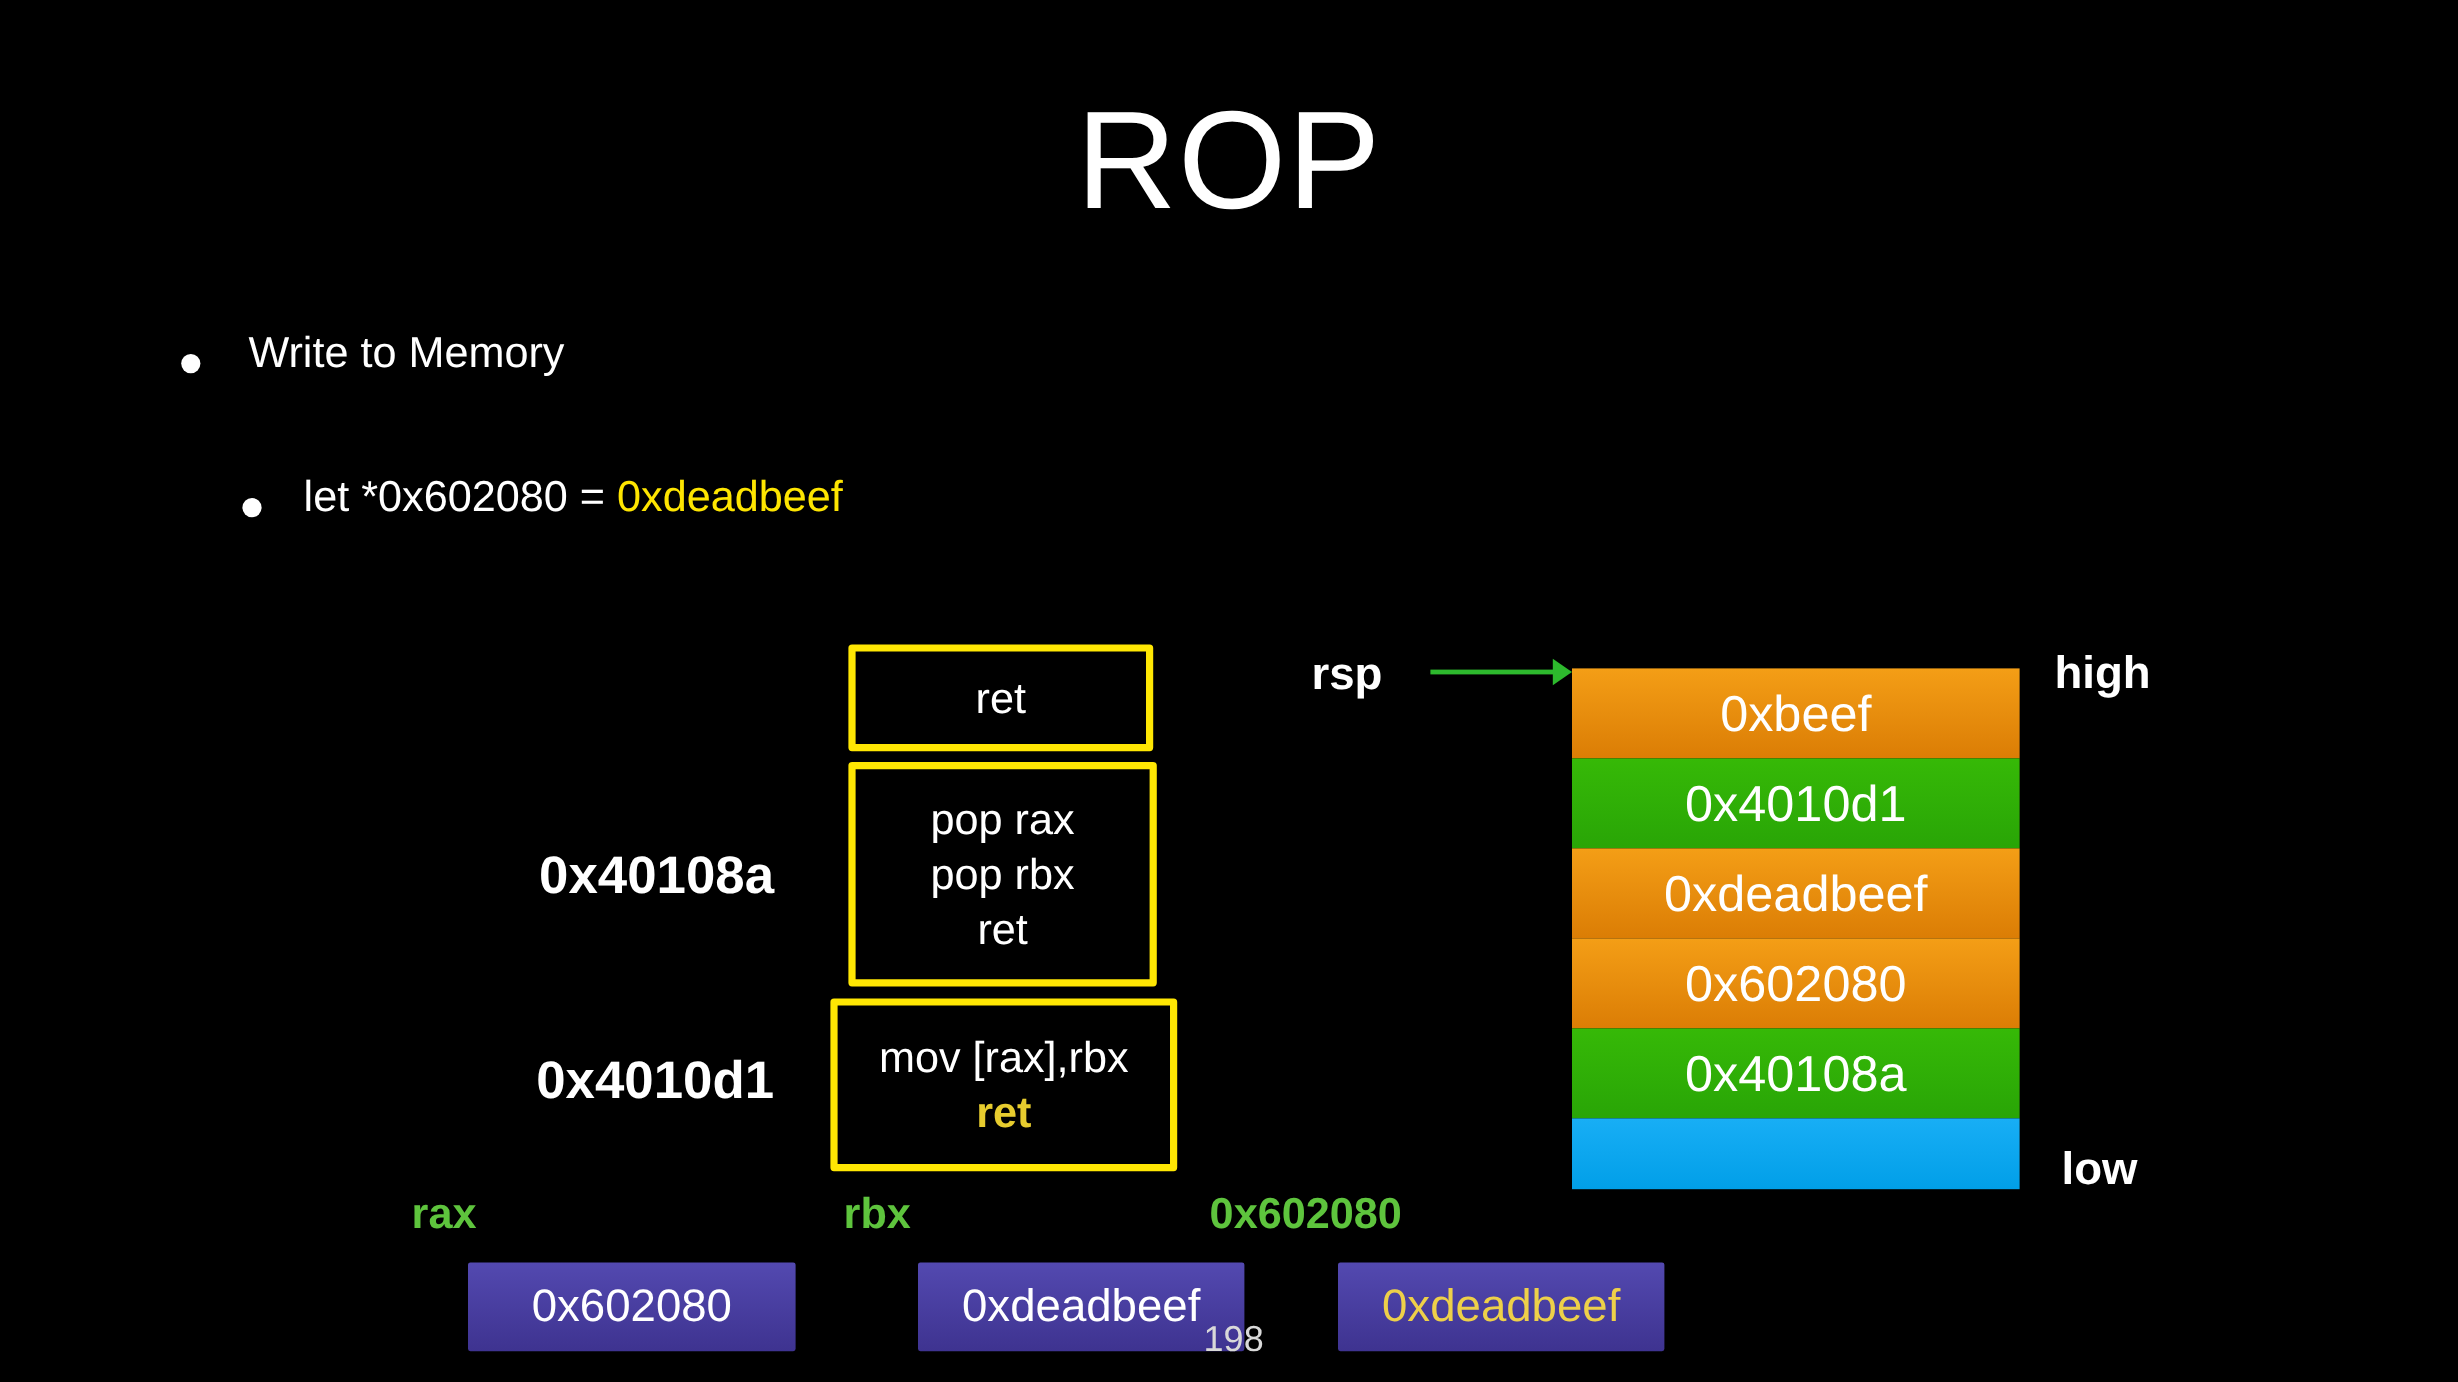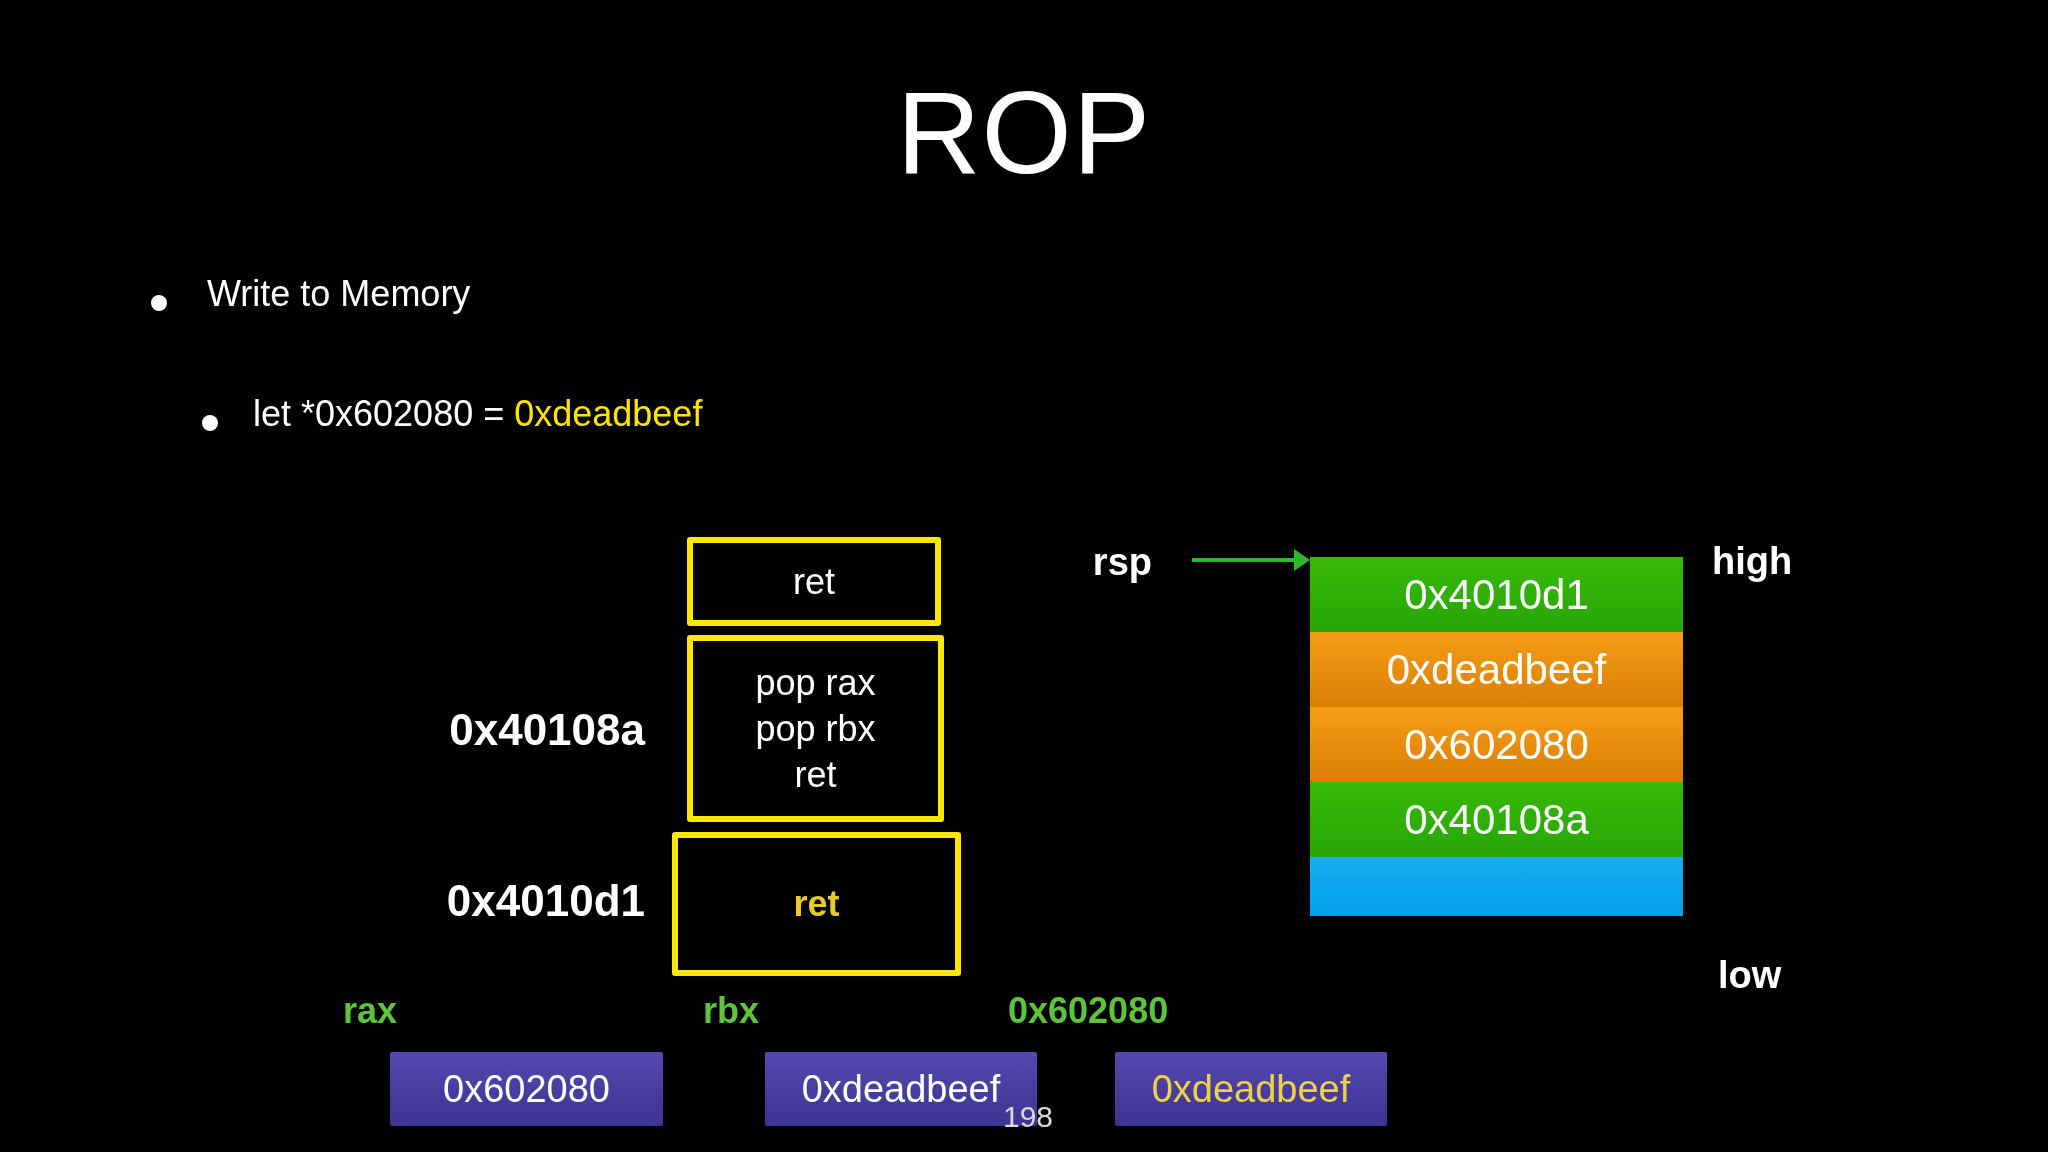--- a/index.html
+++ b/index.html
@@ -20,21 +20,21 @@
   .hl-yellow{color:var(--bright_yellow);}
   
   .gadget-label{left:300px;width:345px;text-align:right;font-size:44px;font-weight:bold;white-space:nowrap;}
   .gl-0{top:556px;}
   .gl-1{top:705px;}
   .gl-2{top:876px;}
   
   .gadget-box{
     box-sizing:border-box;border:6px solid var(--accent_yellow);border-radius:3px;
     background:#000;display:flex;flex-direction:column;align-items:center;justify-content:center;
-    font-size:36px;line-height:46px;text-align:center;
+    font-size:36px;line-height:46px;text-align:center;margin-left:20px;
   }
   .gb-0{left:687px;top:537px;width:254px;height:89px;}
   .gb-1{left:687px;top:635px;width:257px;height:187px;}
   .gb-2{left:672px;top:832px;width:289px;height:144px;}
   .line-gold{color:var(--gold);font-weight:bold;}
   
   .rsp-label{left:1000px;width:152px;text-align:right;top:541px;font-size:38px;font-weight:bold;}
   .rsp-arrow-line{left:1192px;top:558px;width:104px;height:4px;background:var(--arrow_green);}
   .rsp-arrow-head{left:1294px;top:549px;width:0;height:0;
     border-left:16px solid var(--arrow_green);border-top:11px solid transparent;border-bottom:11px solid transparent;}
@@ -83,28 +83,32 @@
 
   <div class="abs gadget-box gb-0">
     <span>ret</span>
   </div>
   <div class="abs gadget-box gb-1">
     <span>pop rax</span>
     <span>pop rbx</span>
     <span>ret</span>
   </div>
   <div class="abs gadget-box gb-2">
+    <span>mov [rax],rbx</span>
     <span class="line-gold">ret</span>
   </div>
 
   <div class="abs rsp-label">rsp</div>
   <div class="abs rsp-arrow-line"></div>
   <div class="abs rsp-arrow-head"></div>
 
   <div class="abs stack">
+    <div class="cell cell-orange cell-h">
+        <span>0xbeef</span>
+      </div>
     <div class="cell cell-green cell-h">
         <span>0x4010d1</span>
       </div>
     <div class="cell cell-orange cell-h">
         <span>0xdeadbeef</span>
       </div>
     <div class="cell cell-orange cell-h">
         <span>0x602080</span>
       </div>
     <div class="cell cell-green cell-h">

